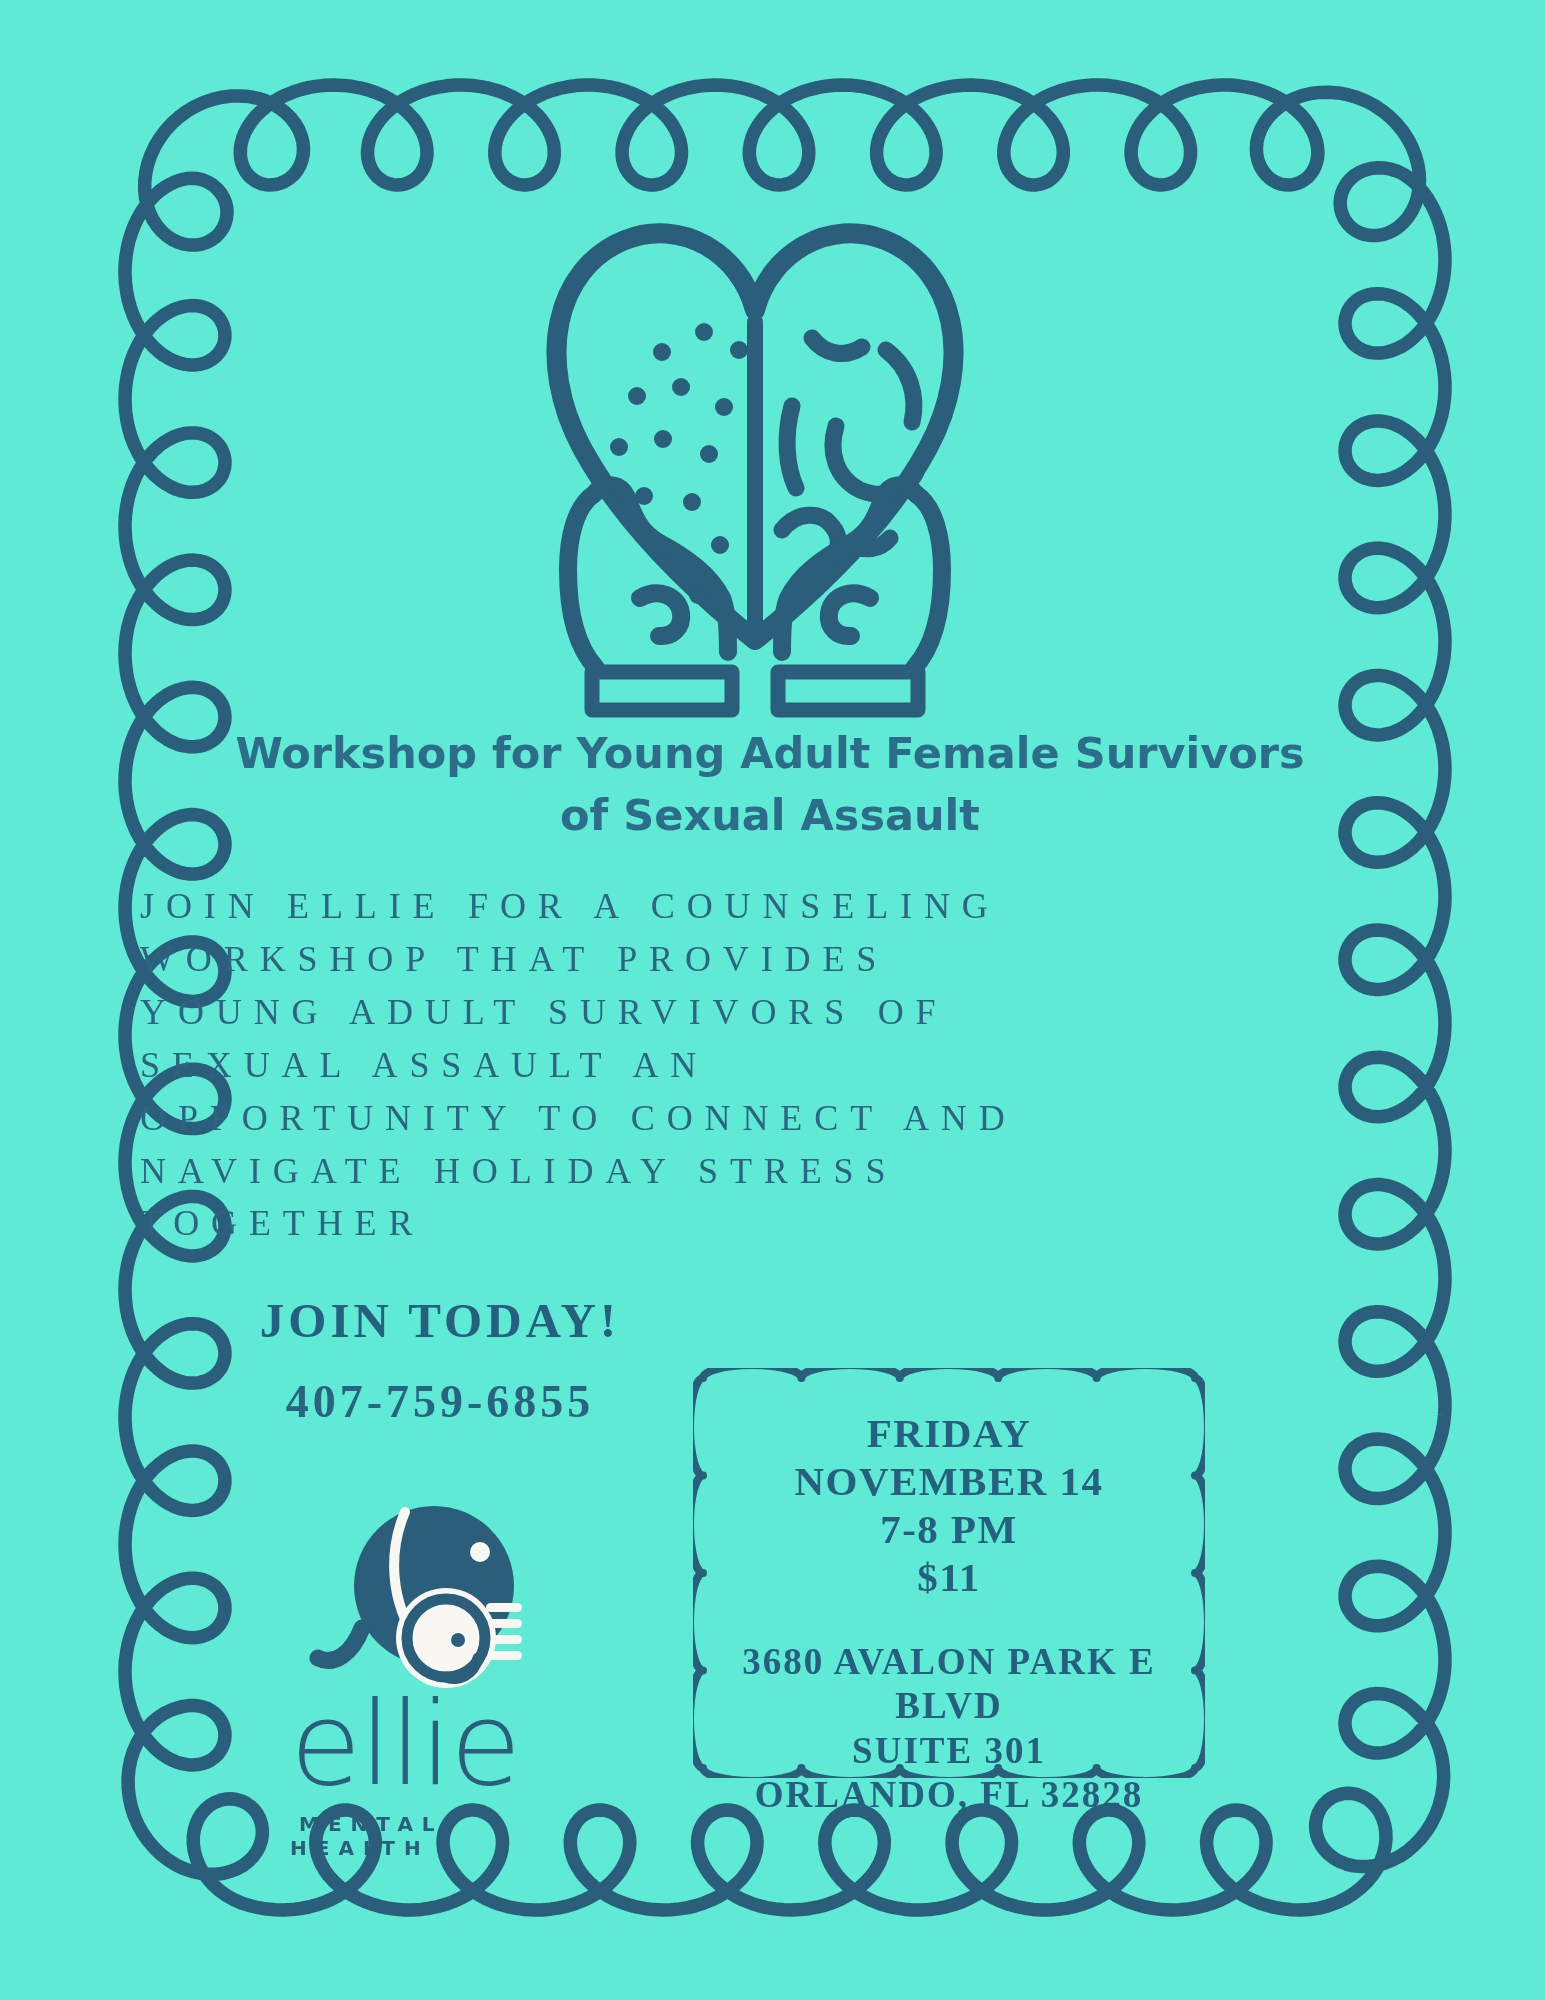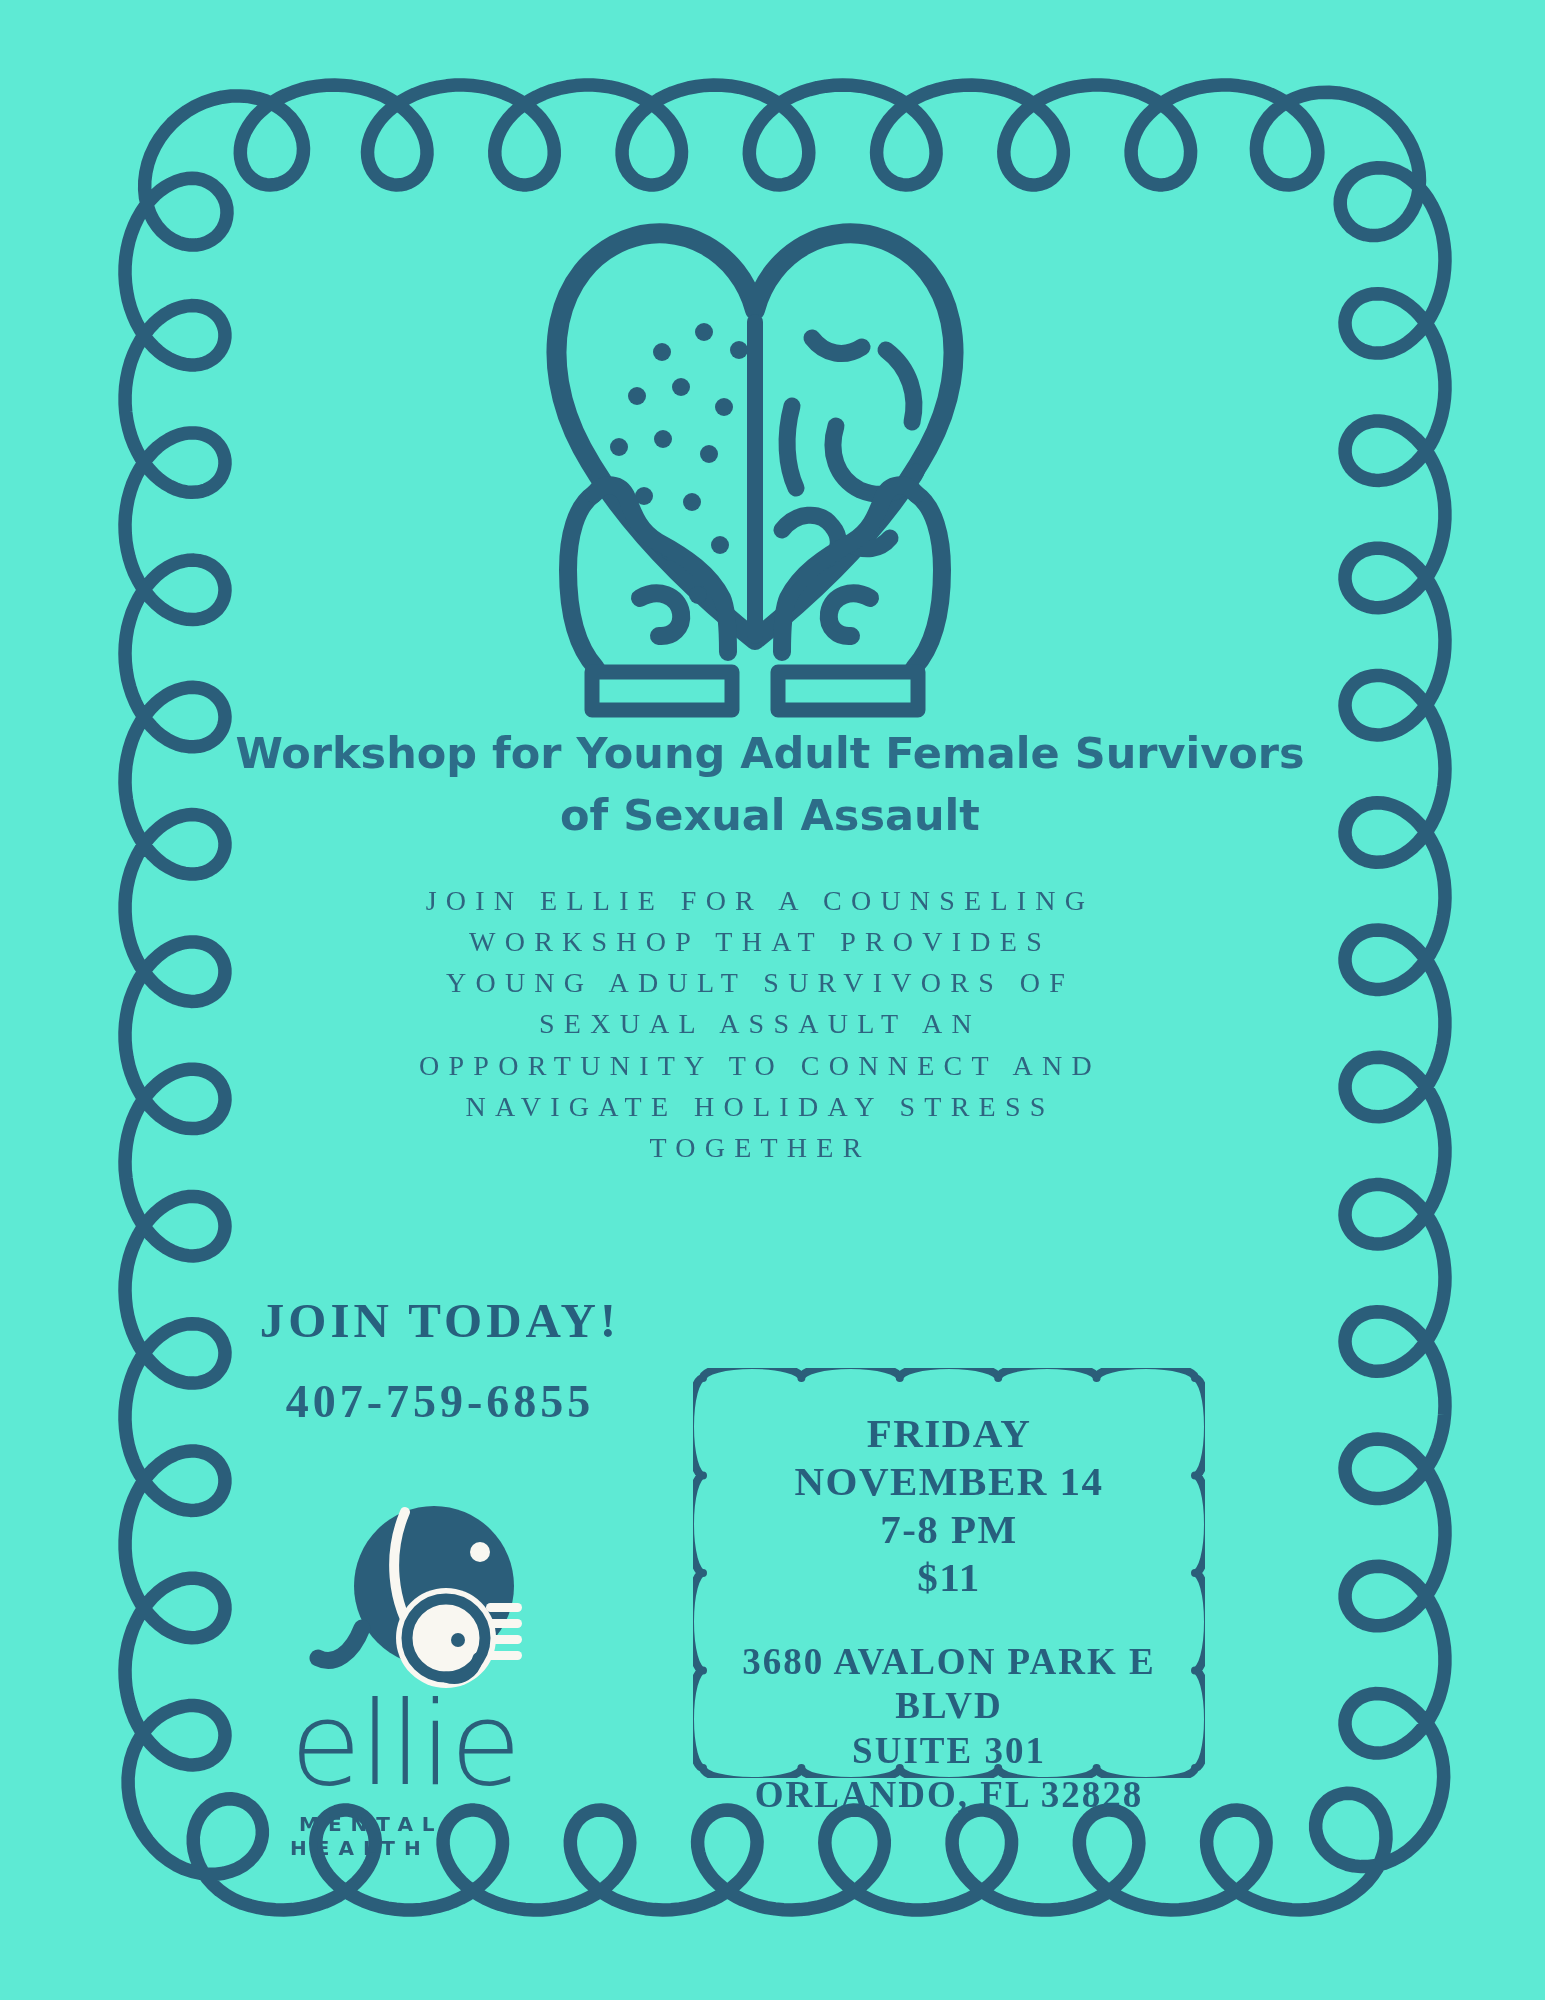--- a/index.html
+++ b/index.html
@@ -21,22 +21,22 @@
     font-family:"DejaVu Sans", sans-serif;
     font-weight:bold;
     font-size:43px;line-height:1.45;
     letter-spacing:0px;
     color:#2d6d89;
     white-space:pre-line;
   }
 
   .body-copy{
     position:absolute;left:140px;top:880px;width:1240px;
-    text-align:center;
-    font-size:28px;line-height:1.47;
+    text-align:left;
+    font-size:36px;line-height:1.47;
     letter-spacing:0.33em;
     word-spacing:0.02em;
     color:#2f6480;
     white-space:pre-line;
   }
 
   .cta{
     position:absolute;left:205px;top:1292px;width:470px;
     text-align:center;color:#27607e;
   }

